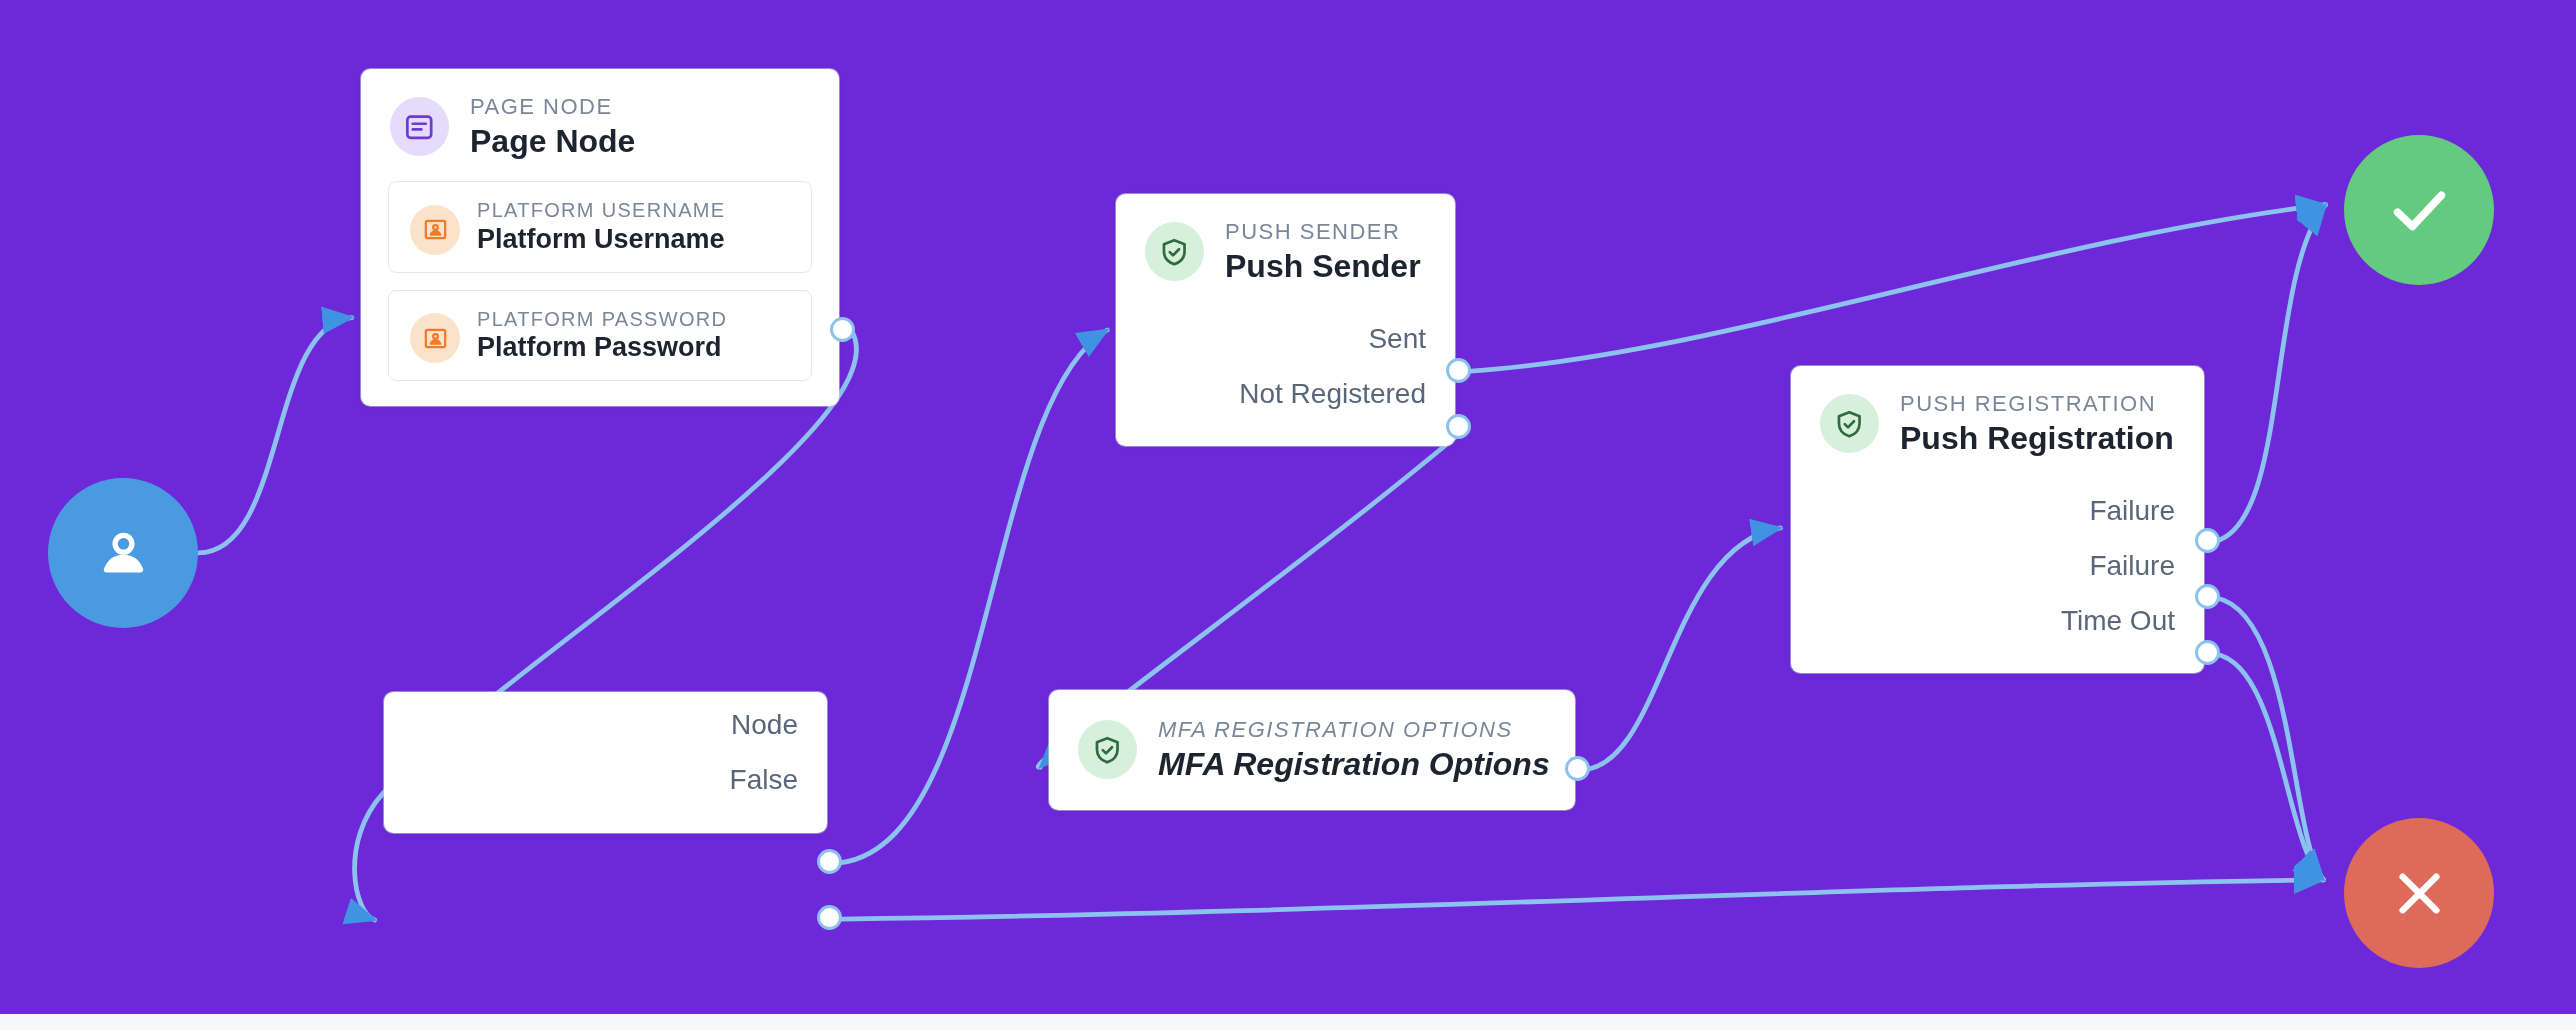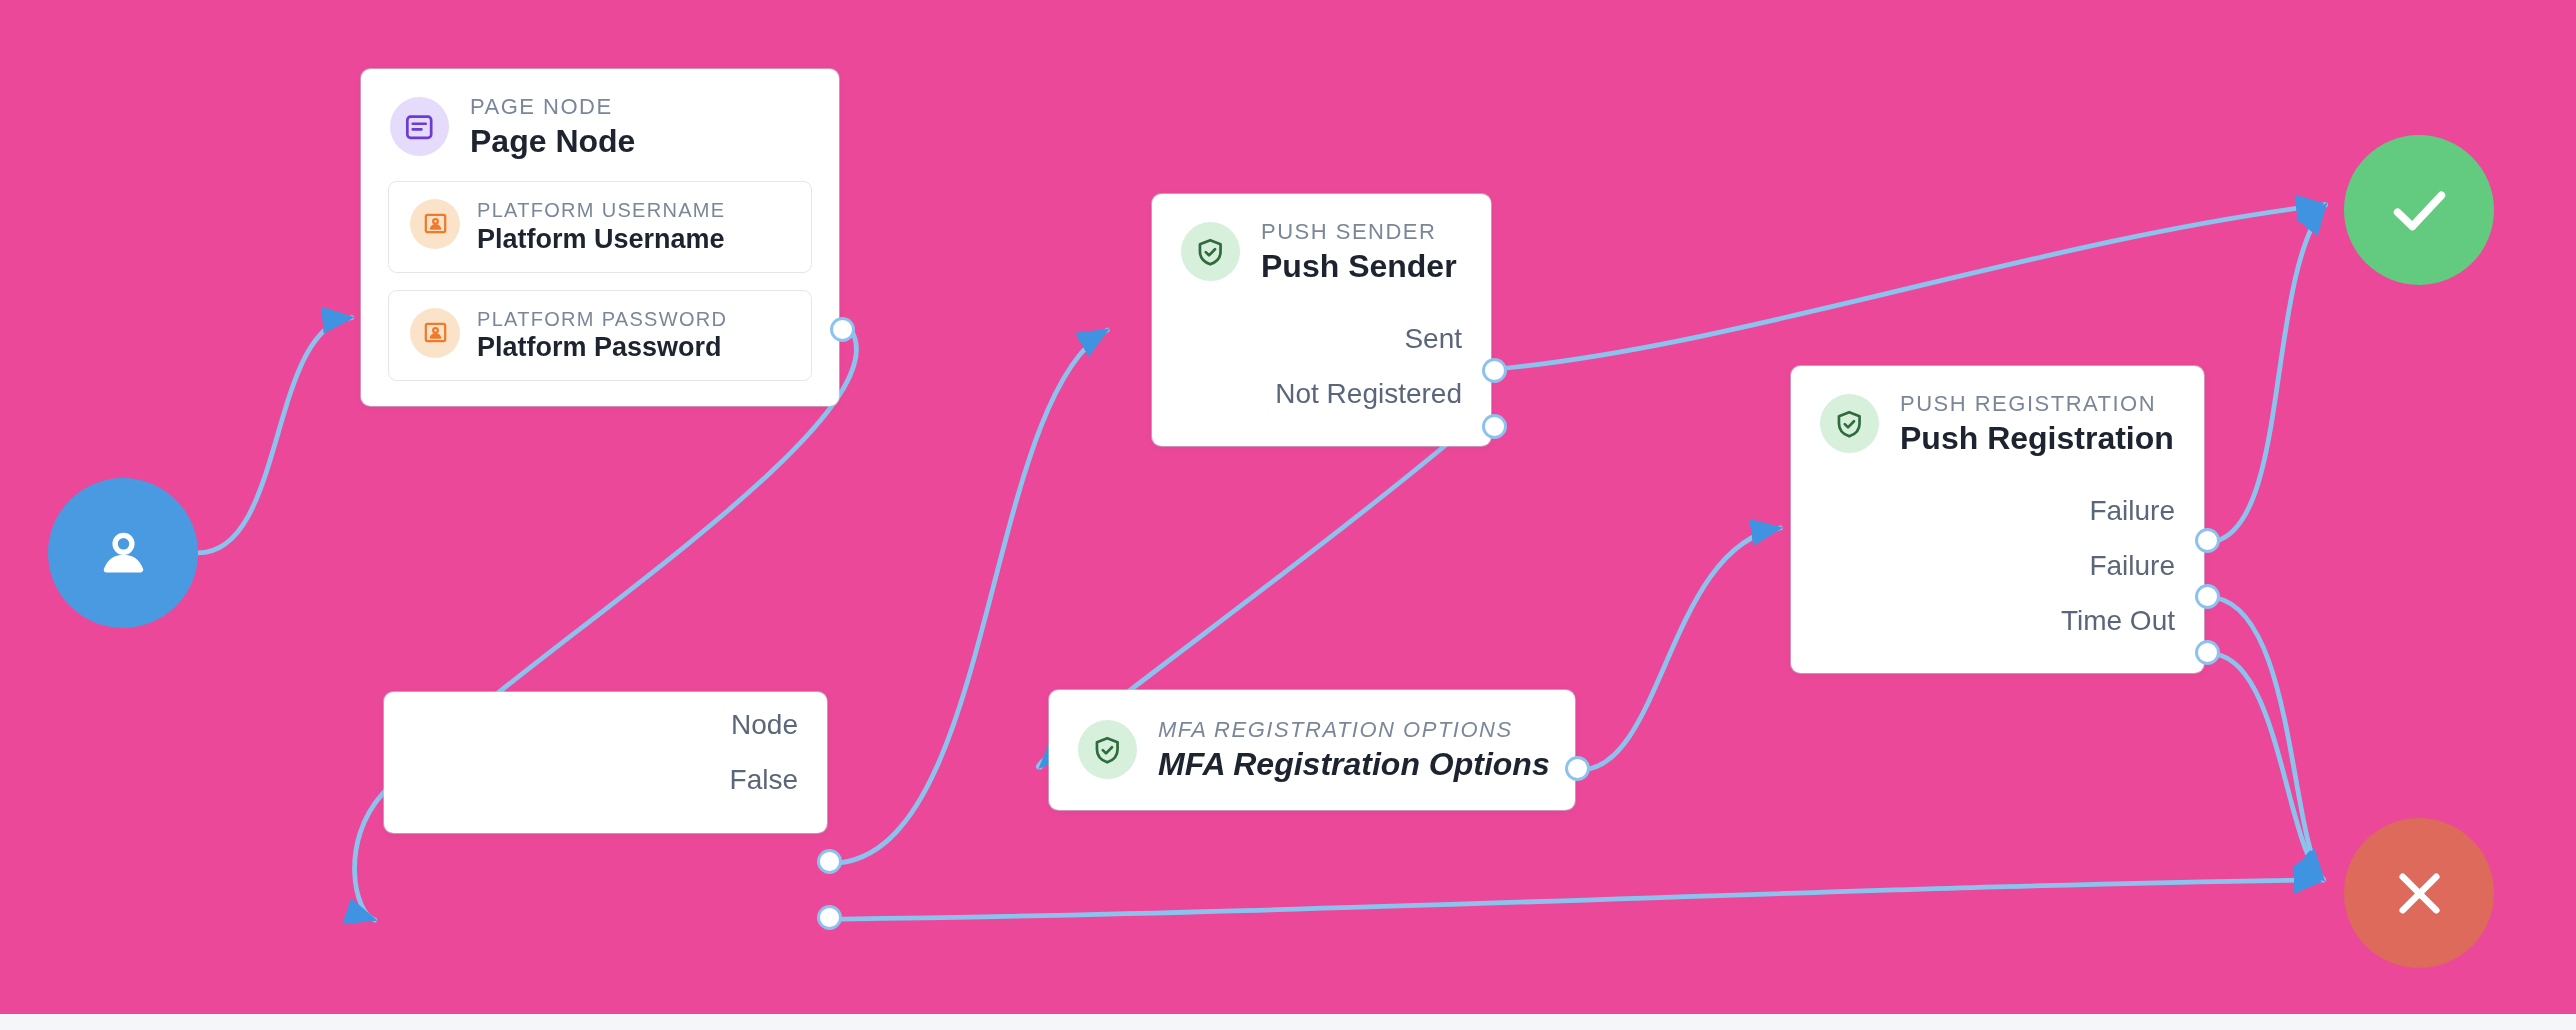--- a/index.html
+++ b/index.html
@@ -8,21 +8,21 @@
     background: #f4f6f9;
   }
   body {
     font-family: "Liberation Sans", sans-serif;
     -webkit-font-smoothing: antialiased;
   }
   #canvas {
     position: relative;
     width: 2576px;
     height: 1014px;
-    background: #ec4899;
+    background: #6d28d9;
     overflow: hidden;
   }
   #edges {
     position: absolute;
     left: 0;
     top: 0;
     width: 2576px;
     height: 1031px;
     pointer-events: none;
   }
@@ -82,21 +82,21 @@
     white-space: nowrap;
     line-height: 1.12;
   }
 
   
   .subfields { padding: 0 27px 25px 27px; display: flex; flex-direction: column; gap: 17px; }
   .subfield {
     border: 1px solid #e2e7ee;
     border-radius: 8.6px;
     display: flex;
-    align-items: flex-start;
+    align-items: flex-end;
     gap: 17px;
     padding: 17px 21px;
     background: #fff;
   }
   .sub-icon {
     width: 50px; height: 50px; border-radius: 50%; flex: 0 0 50px;
     display: flex; align-items: center; justify-content: center;
   }
   .sub-text { display: flex; flex-direction: column; gap: 1.9px; }
   .sub-kind {
@@ -225,21 +225,21 @@
         </div>
         <div class="sub-text">
           <div class="sub-kind">PLATFORM PASSWORD</div>
           <div class="sub-title">Platform Password</div>
         </div>
       </div>
     </div>
     <div class="port" style="left:469px; top:248px;"></div>
   </div>
 
-  <div class="node-card" style="left:1116px; top:194px; width:339px;margin-left:36px;">
+  <div class="node-card" style="left:1116px; top:194px; width:339px;">
     <div class="card-head">
       <div class="head-icon ic-green">
         <svg width="32.5" height="32.5" viewBox="0 0 24 24" fill="none" stroke="#2f6b3c" stroke-width="2" stroke-linecap="round" stroke-linejoin="round">
           <path d="M12 3.1 L19.6 6.1 V11.4 C19.6 16 16.4 19.4 12 20.9 C7.6 19.4 4.4 16 4.4 11.4 V6.1 Z"></path>
           <path d="M8.7 11.9 L11.1 14.3 L15.5 9.8"></path>
         </svg>
       </div>
       <div class="head-text">
         <div class="node-kind">PUSH SENDER</div>
         <div class="node-title">Push Sender</div>

